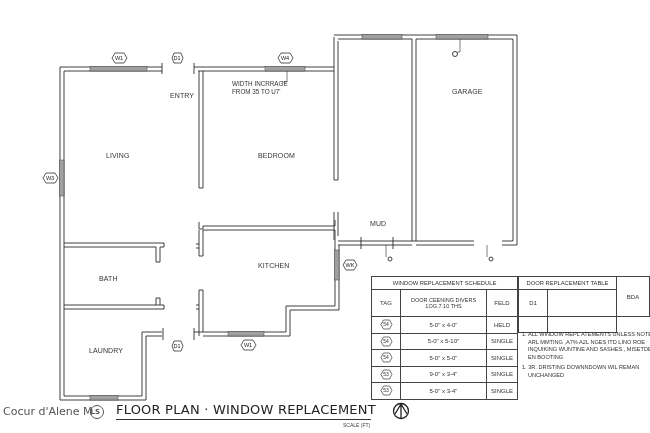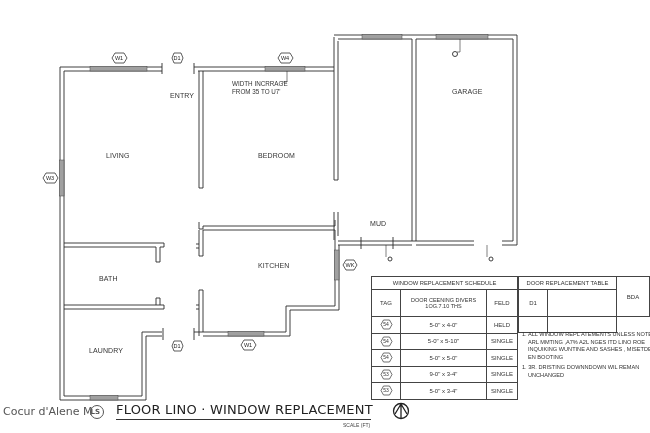--- a/index.html
+++ b/index.html
@@ -198,19 +198,19 @@
   <p style="margin:0;padding-left:6px;">INQUIKING WUNTINE AND SASHES , MISETDE</p>
   <p style="margin:0 0 3px 0;padding-left:6px;">EN BOOTING</p>
   <p style="margin:0;">1. 3R. DRISTING DOWNNDOWN WIL REMAN</p>
   <p style="margin:0;padding-left:6px;">UNCHANGED</p>
 </div>
 
 <div class="watermark">
   <span>Cocur d'Alene M</span><span class="wm-badge">LS</span>
 </div>
 
-<div class="title">FLOOR LINO · WINDOW REPLACEMENT</div>
+<div class="title">FLOOR PLAN · WINDOW REPLACEMENT</div>
 <div class="title-rule"></div>
 <div class="scale">SCALE (FT)</div>
 <svg class="north" viewBox="0 0 18 18">
   <circle cx="9" cy="9" r="7.5" fill="#fff" stroke="#222" stroke-width="1.3"></circle>
   <path d="M9,2 L3,12 M9,2 L15,12 M9,2 L9,16.5" stroke="#222" stroke-width="1.3" fill="none"></path>
 </svg>
 
 </body></html>

